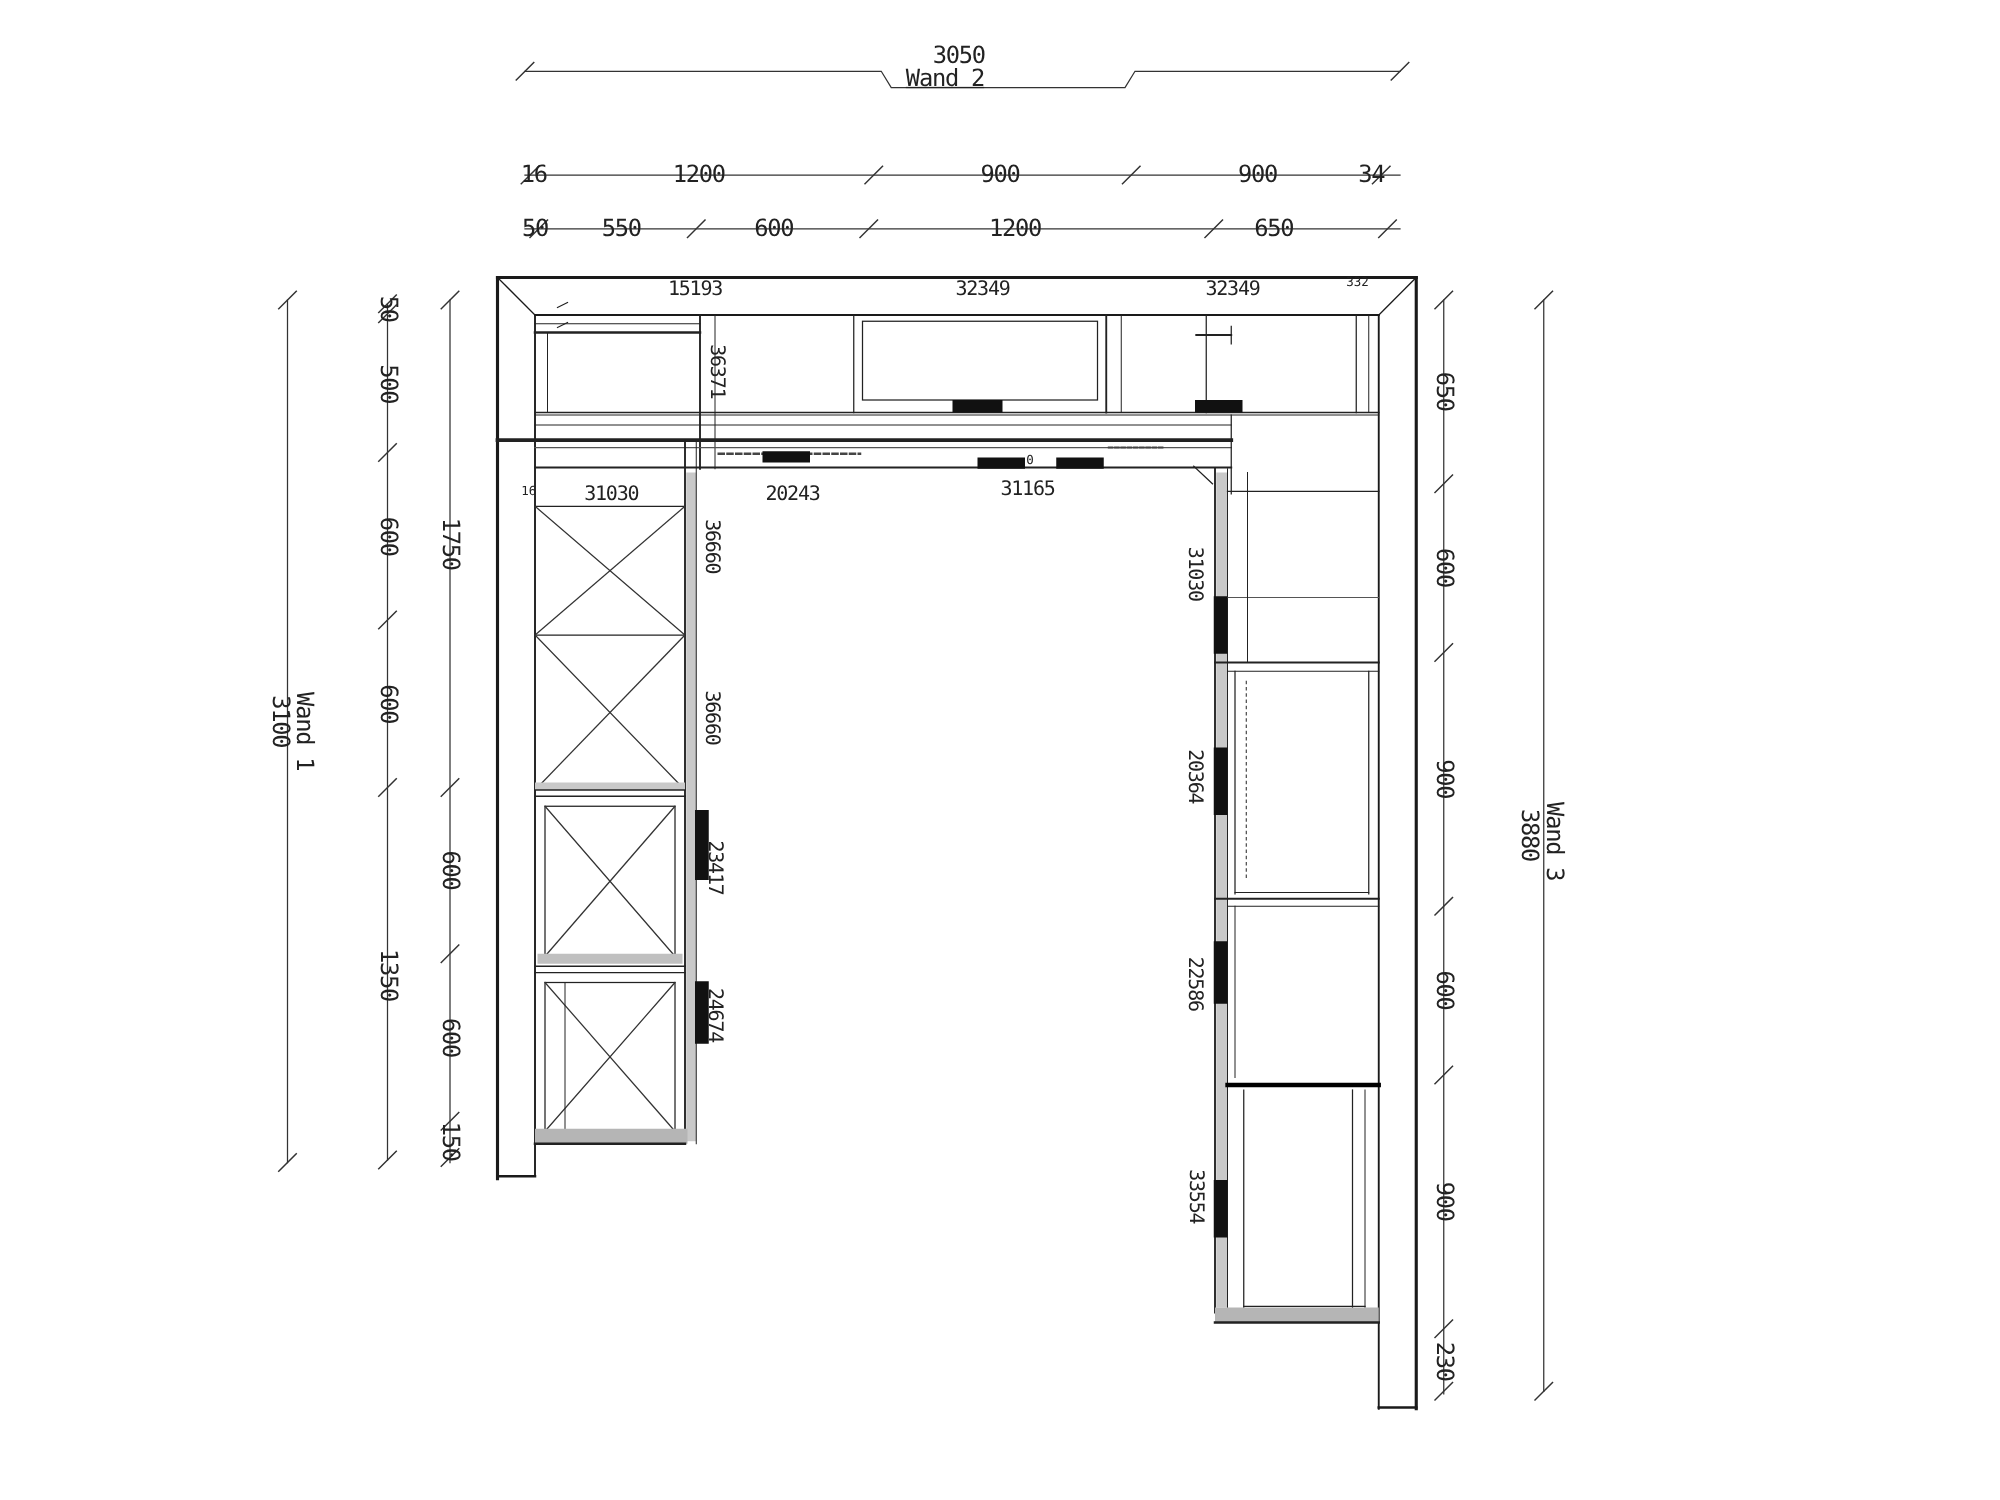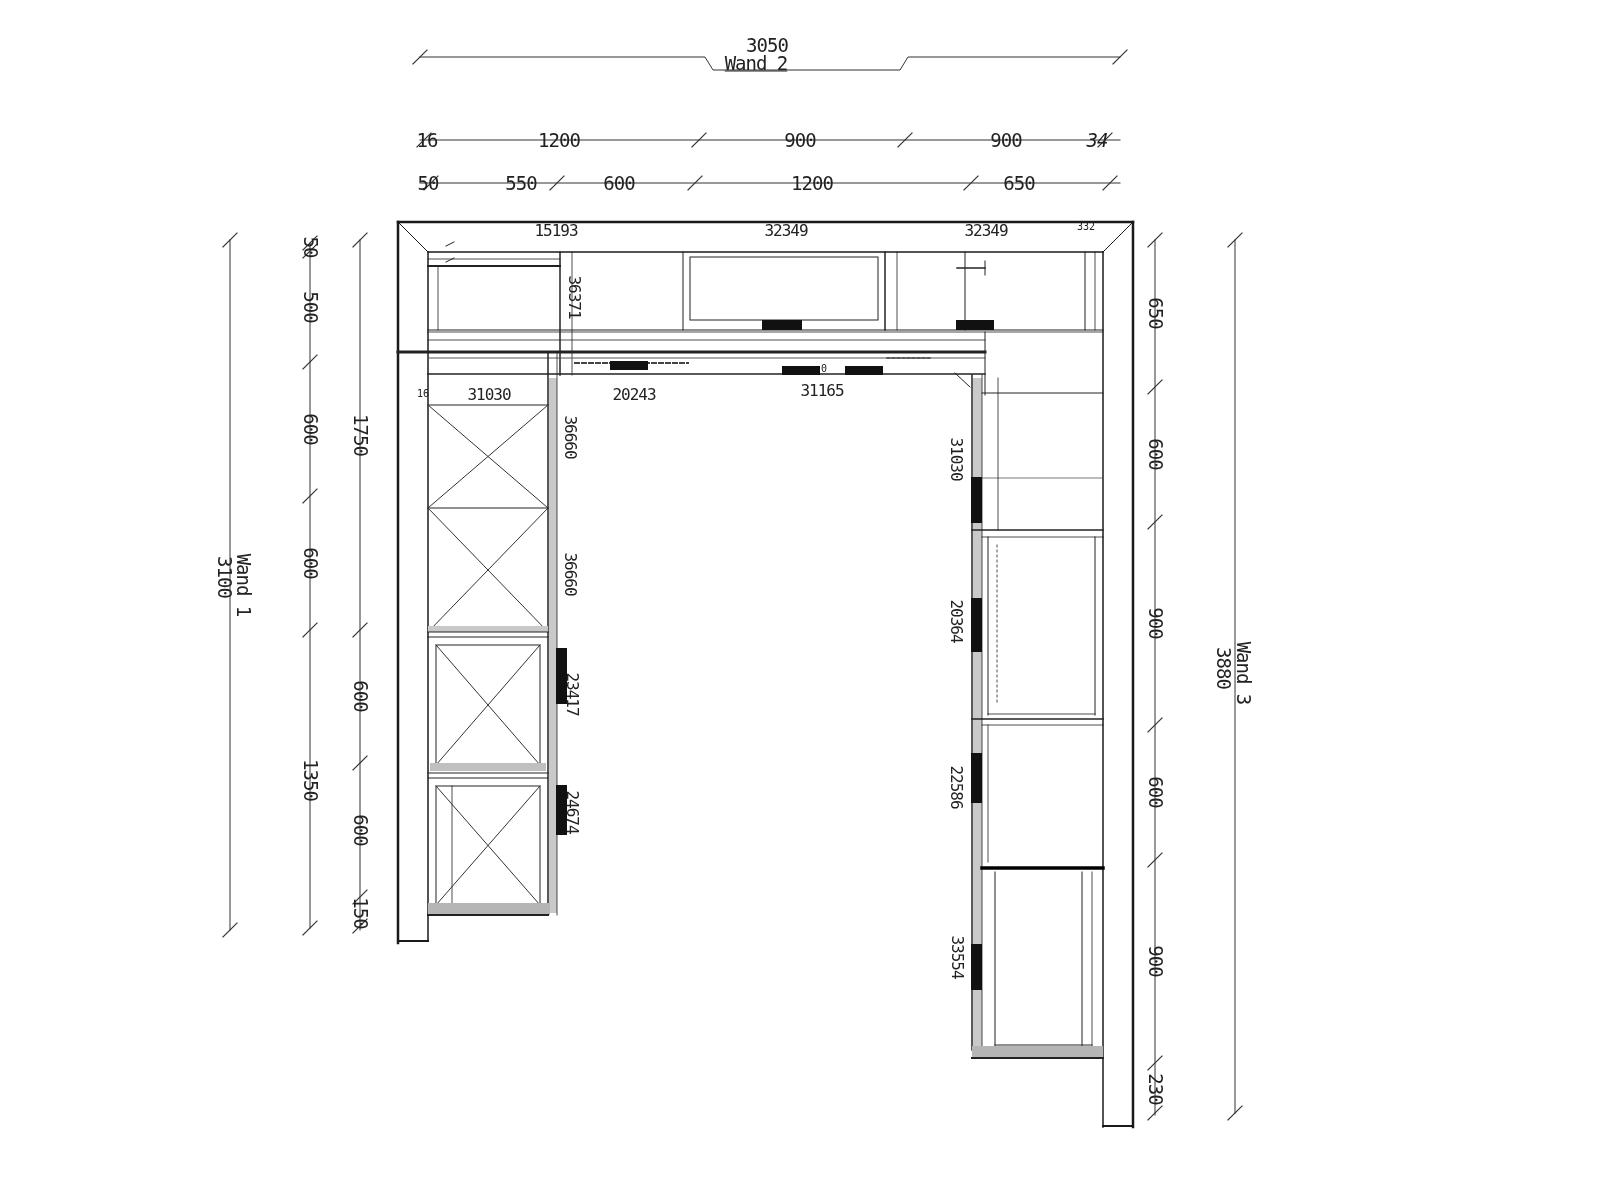--- a/index.html
+++ b/index.html
@@ -185,24 +185,24 @@
     </g>
   </svg>
 
   <div class="lbl s19" style="left:767px;top:45px;">3050</div>
   <div class="lbl s19" style="left:756px;top:63px;text-decoration:underline;">Wand 2</div>
 
   <div class="lbl s19" style="left:427px;top:140px;">16</div>
   <div class="lbl s19" style="left:559px;top:140px;">1200</div>
   <div class="lbl s19" style="left:800px;top:140px;">900</div>
   <div class="lbl s19" style="left:1006px;top:140px;">900</div>
-  <div class="lbl s19" style="left:1097px;top:140px;font-style:italic;">34</div>
+  <div class="lbl s19" style="left:1097px;top:140px;">34</div>
 
   <div class="lbl s19" style="left:428px;top:183px;">50</div>
-  <div class="lbl s19" style="left:497px;top:183px;margin-left:24px;">550</div>
+  <div class="lbl s19" style="left:497px;top:183px;">550</div>
   <div class="lbl s19" style="left:619px;top:183px;">600</div>
   <div class="lbl s19" style="left:812px;top:183px;">1200</div>
   <div class="lbl s19" style="left:1019px;top:183px;">650</div>
 
   <div class="lbl s16" style="left:556px;top:231px;">15193</div>
   <div class="lbl s16" style="left:786px;top:231px;">32349</div>
   <div class="lbl s16" style="left:986px;top:231px;">32349</div>
   <div class="lbl s9" style="left:1086px;top:227px;">332</div>
 
   <div class="lbl s16" style="left:489px;top:395px;">31030</div>

